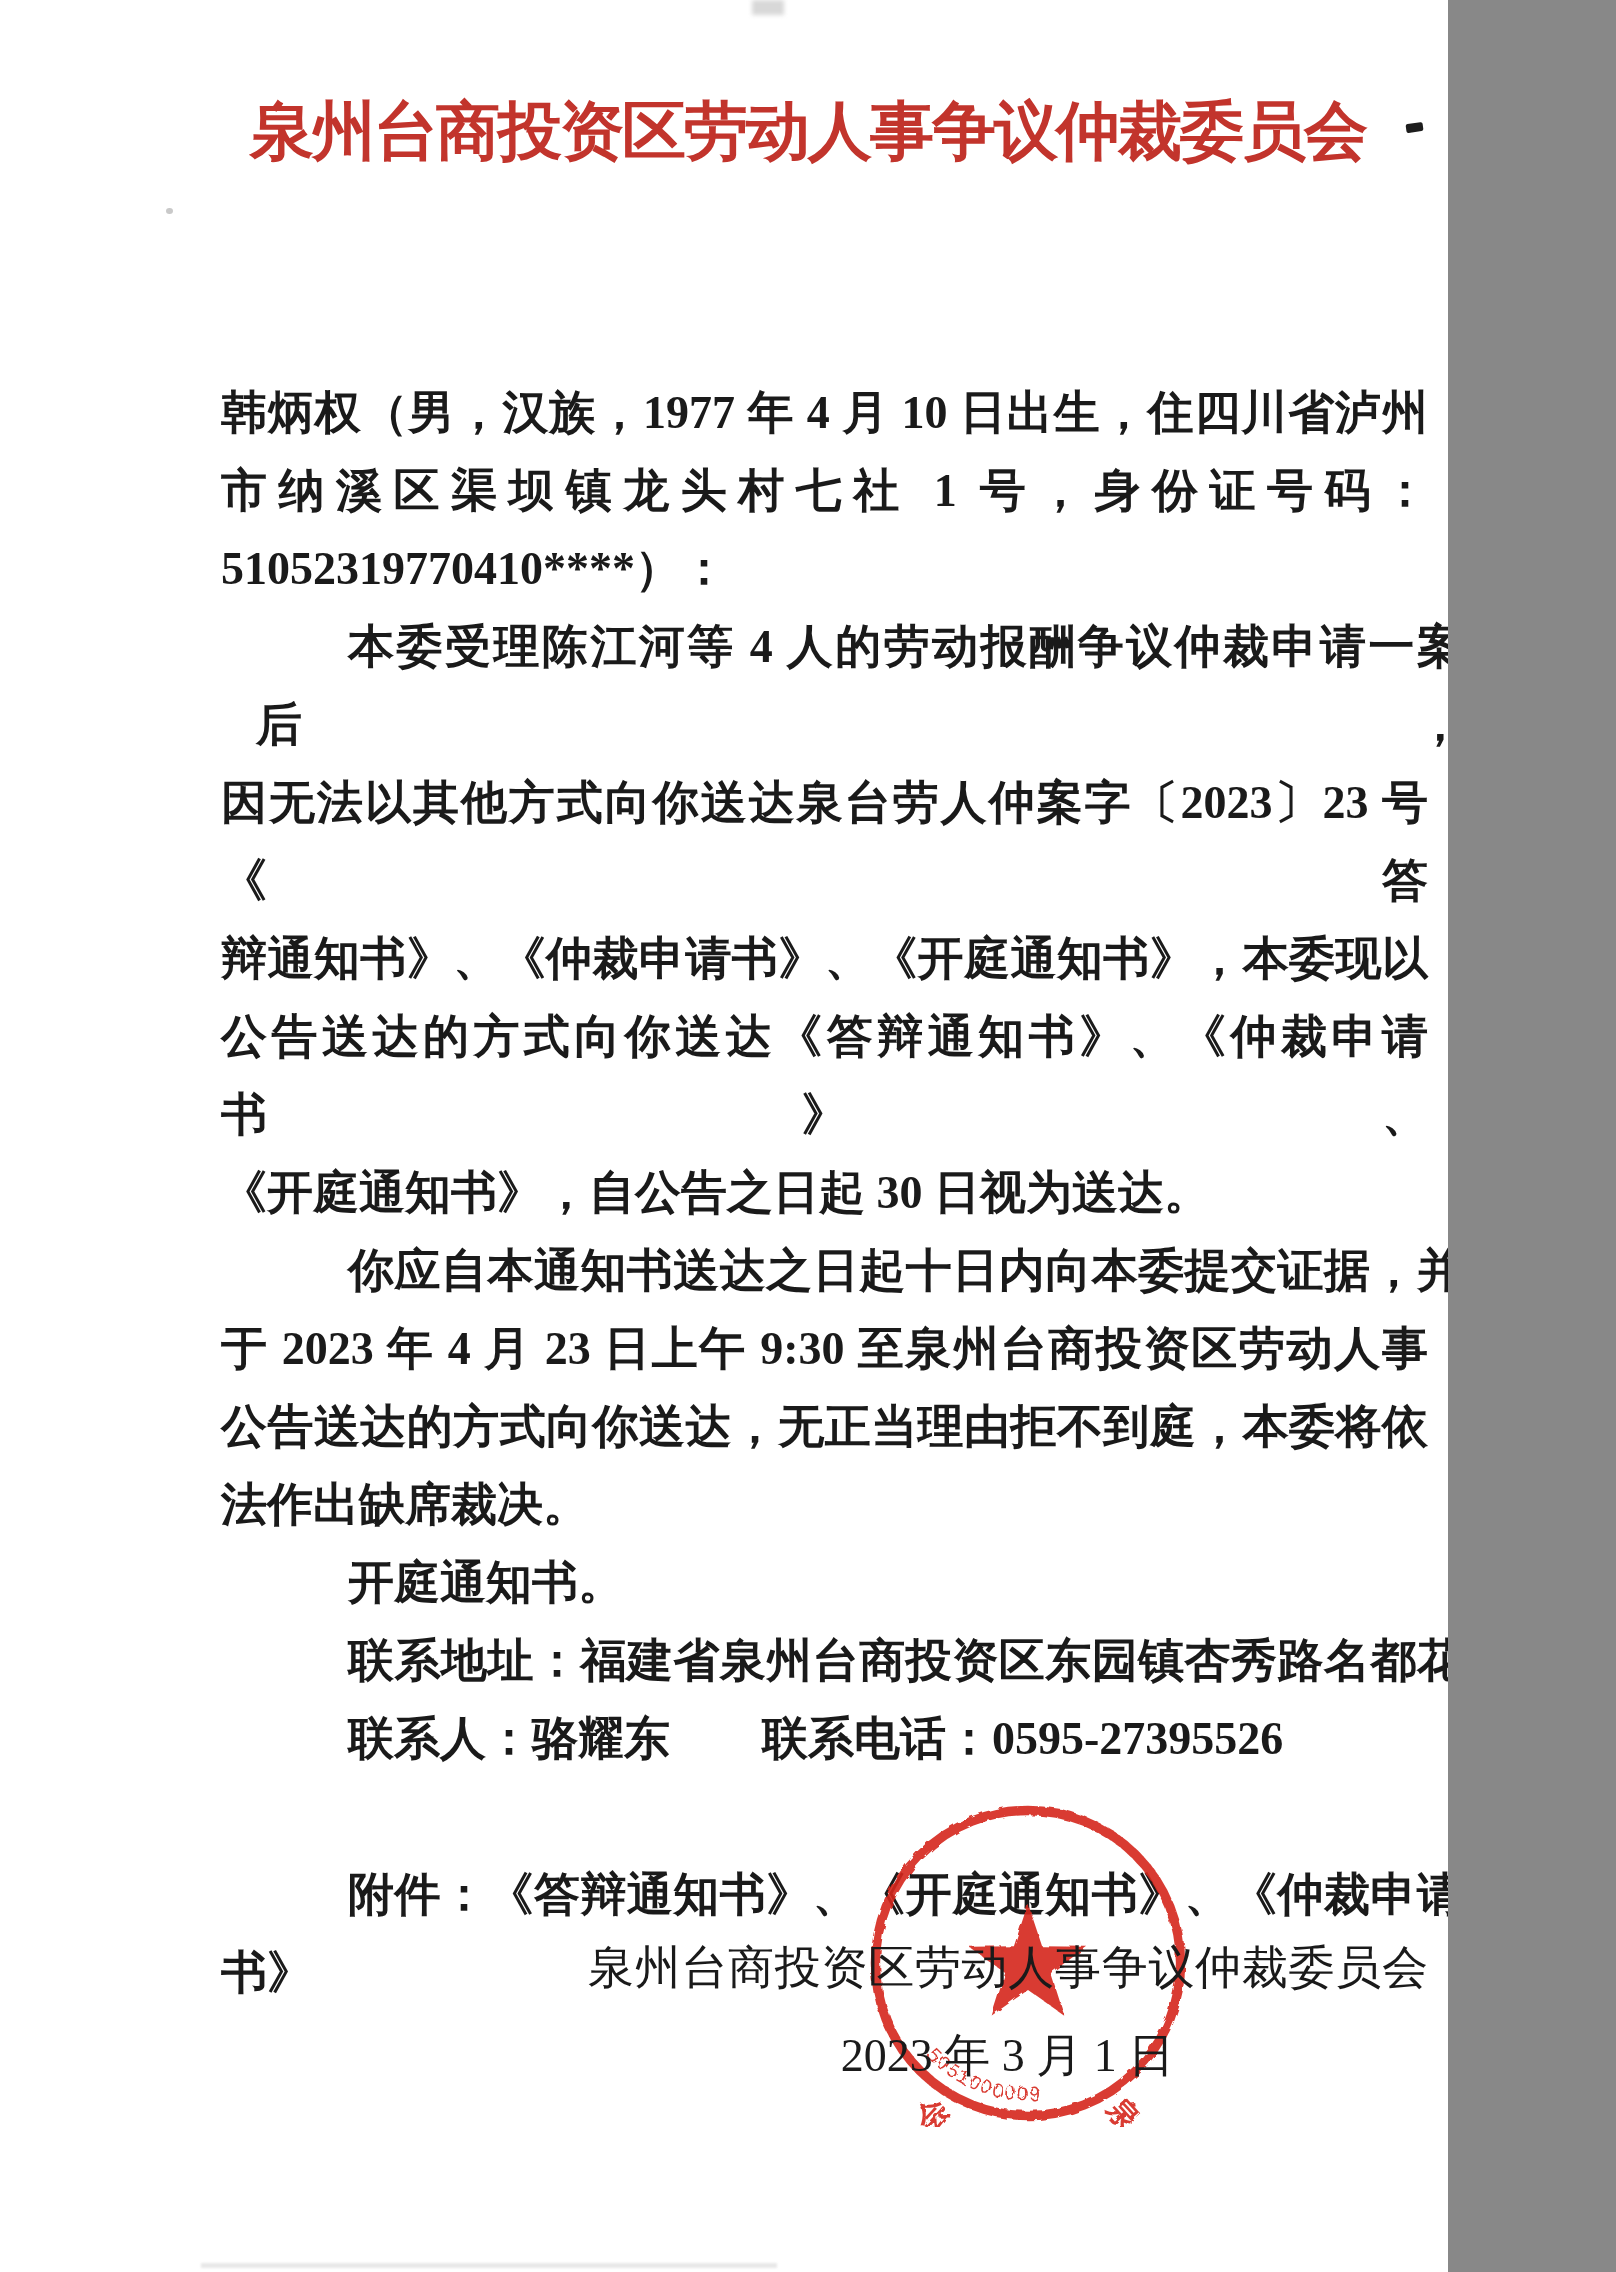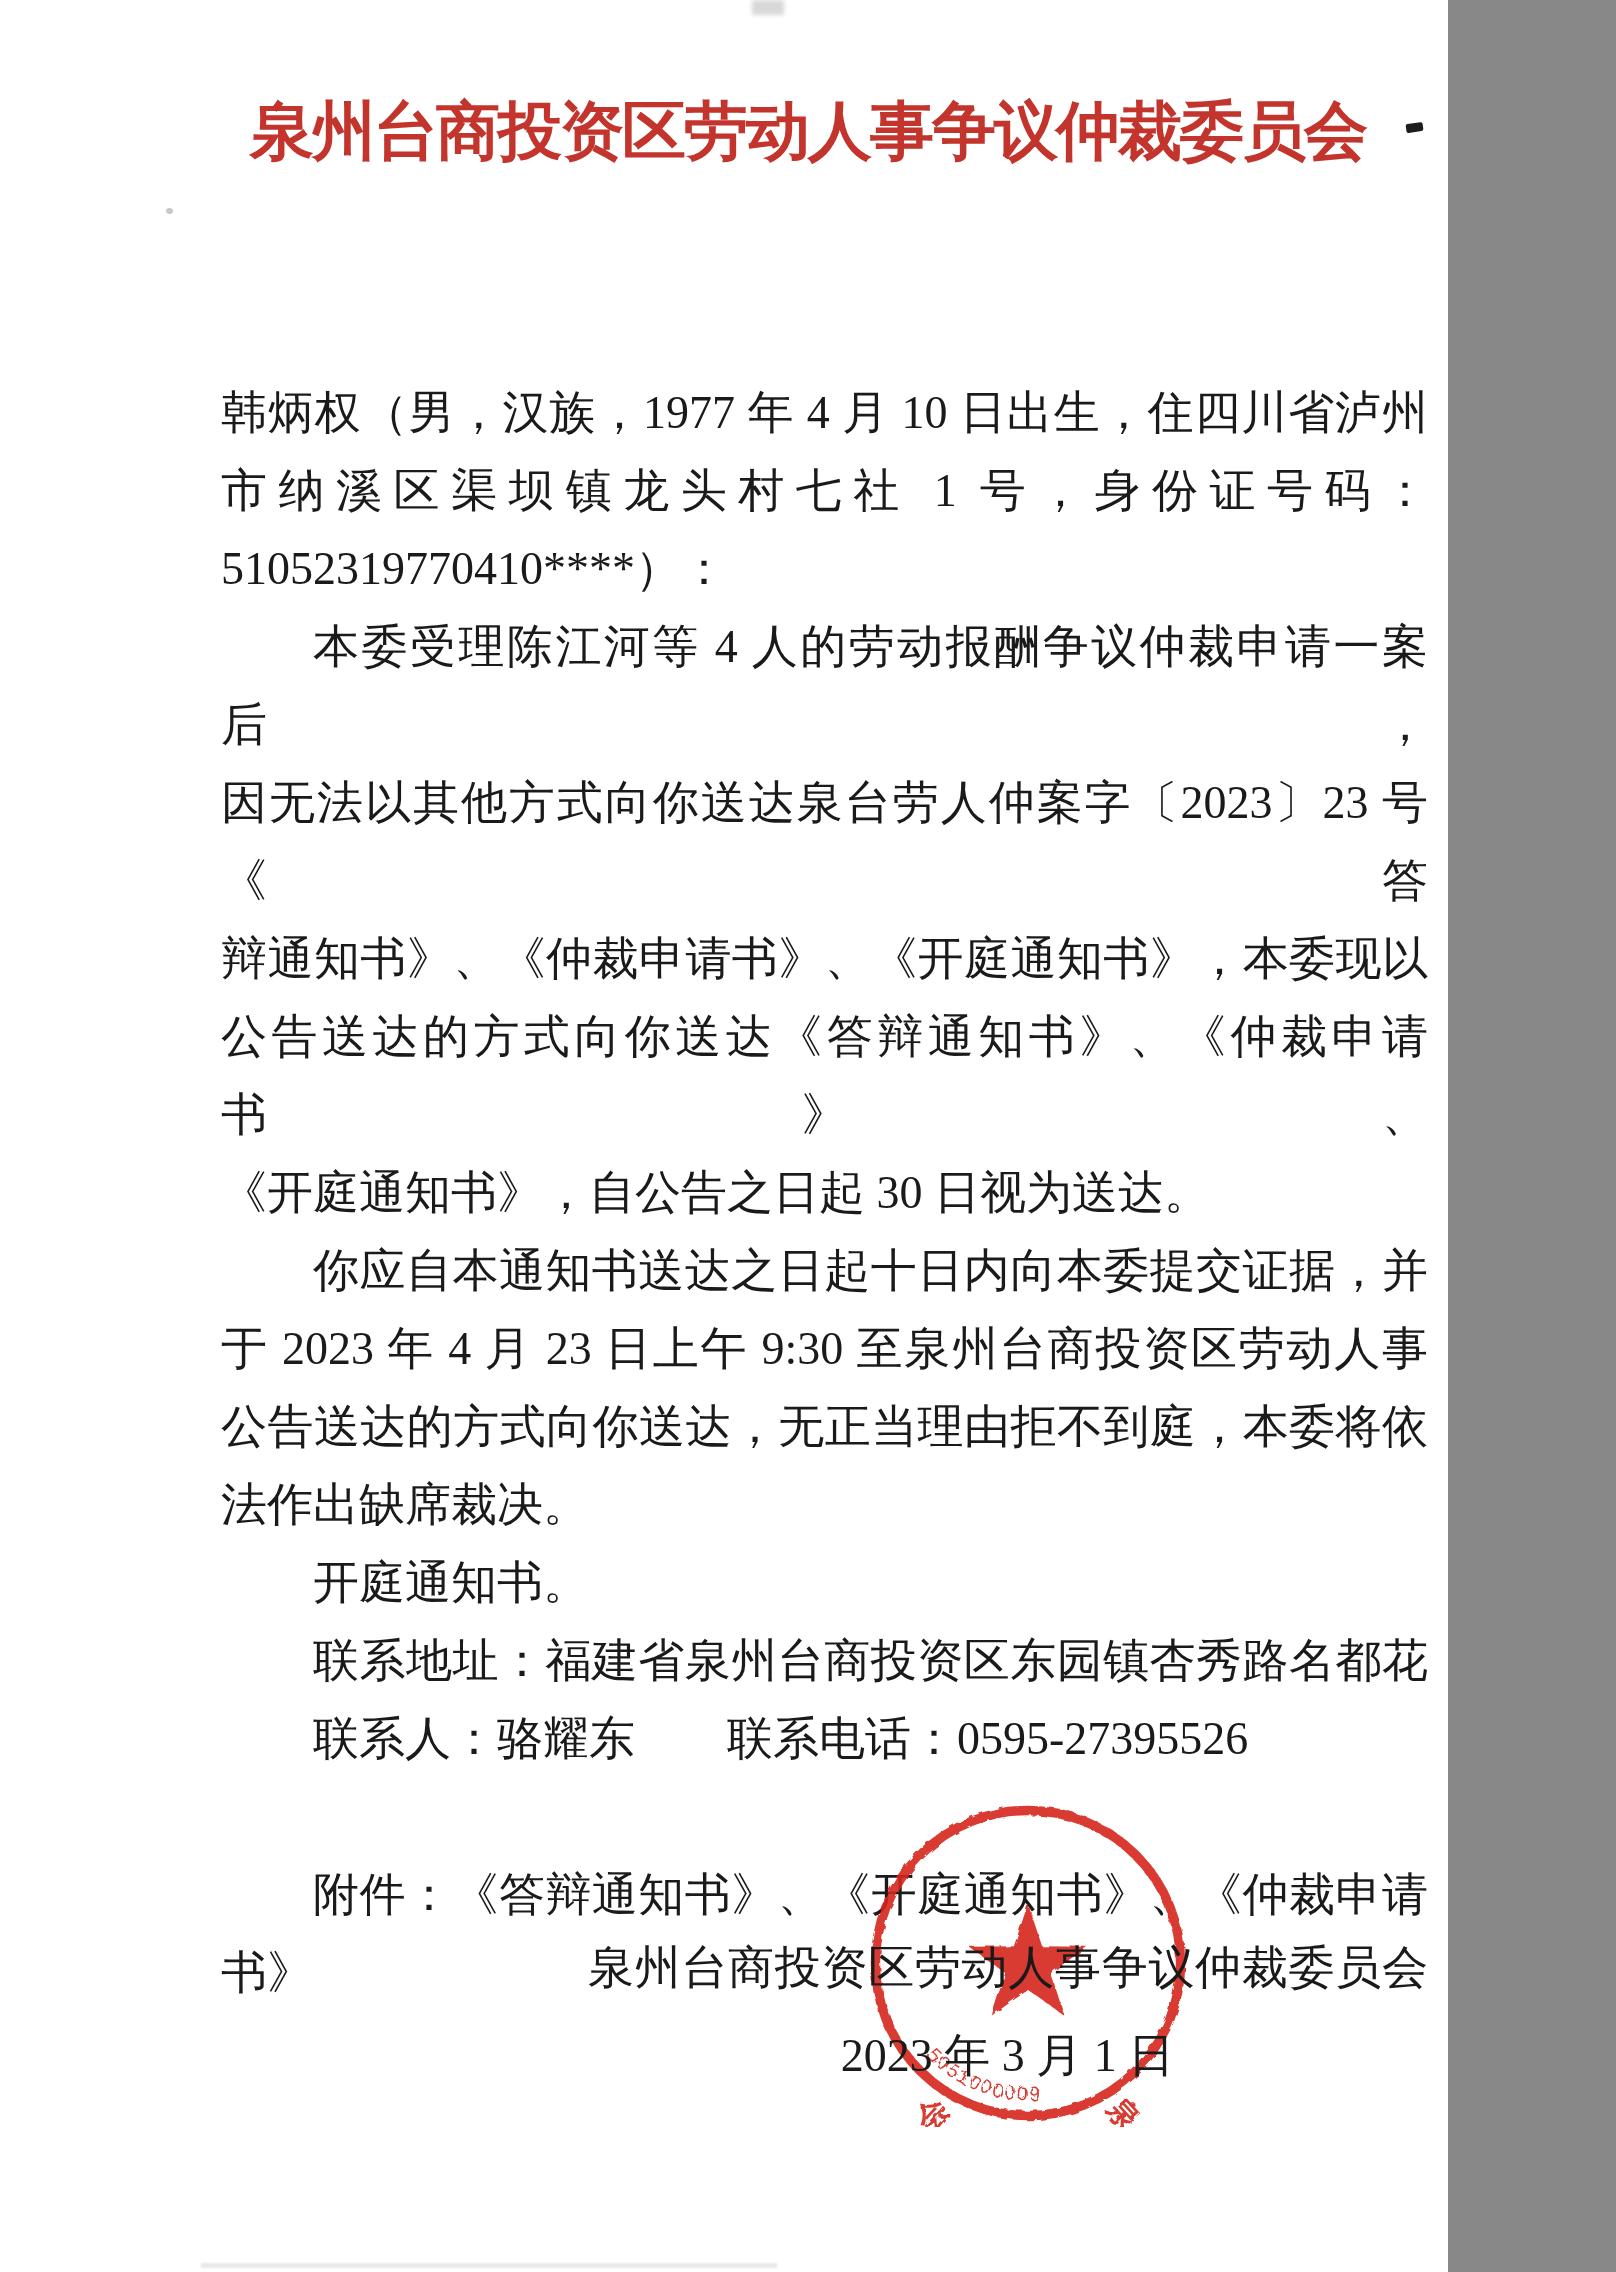--- a/index.html
+++ b/index.html
@@ -17,23 +17,23 @@
     font-size:64px; line-height:96px; font-weight:bold;
     letter-spacing:-2px;
     color:var(--title_red);
   }
   
   .doc-body {
     position:absolute; left:221px; top:374px; width:1207px;
     font-size:46px; line-height:78px;
     color:var(--body_text);
   }
-  .ln { width:100%; }
+  .ln { width:100%;font-weight:bold; }
   .j   { text-align:justify; text-align-last:justify; }
-  .ind { text-indent:92px; }
+  .ind { text-indent:92px;margin-left:35px; }
   .gap { margin-top:78px; }
   
   .sig-committee {
     position:absolute; left:588px; top:1942px; width:844px;
     font-size:46px; line-height:52px; letter-spacing:0.7px;
     color:var(--body_text);
     z-index:3;
   }
   .sig-date {
     position:absolute; left:588px; top:2030px; width:839px;

